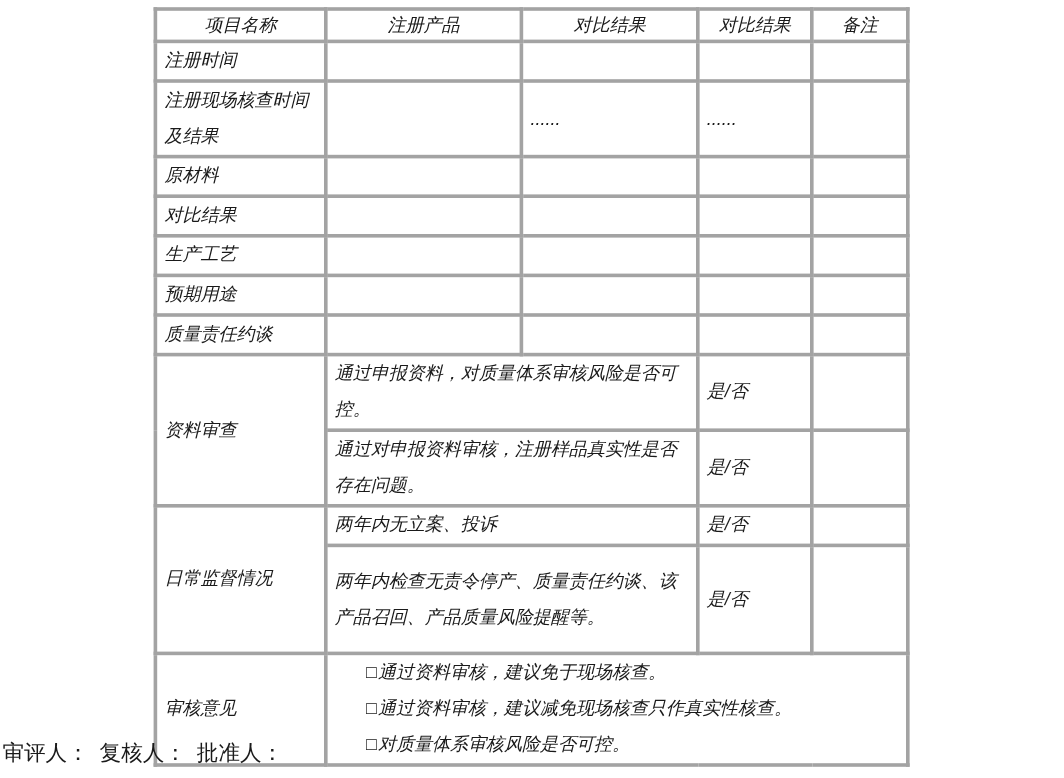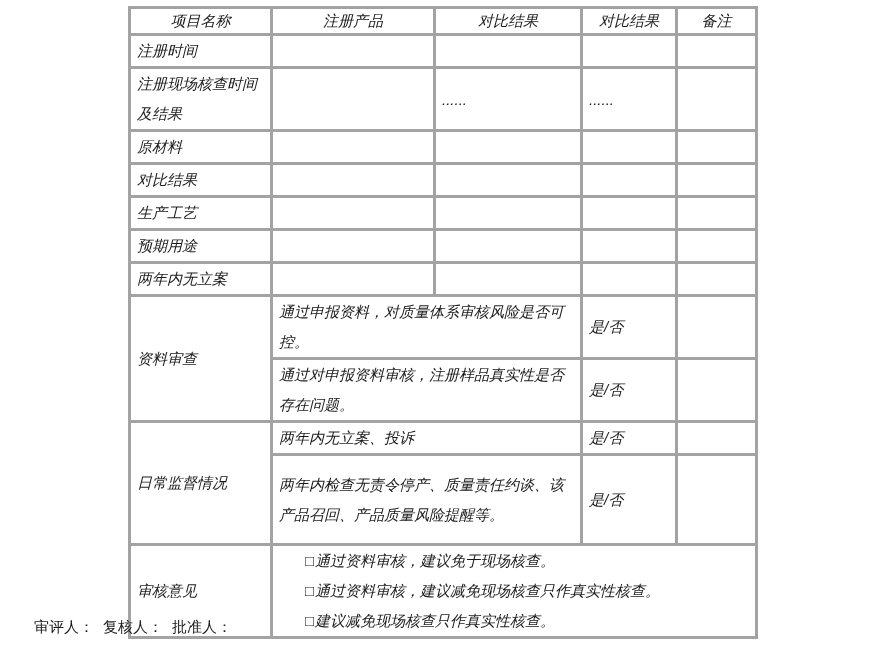--- a/index.html
+++ b/index.html
@@ -61,24 +61,23 @@
     line-height: 30px;
     padding-left: 32px;
   }
   .opt .box {
     margin-right: 1px;
   }
   .footer {
     position: absolute;
     left: 2px;
     top: 617px;
-    font-size: 15px;
+    font-size: 18px;
     line-height: 20px;
     white-space: nowrap;
-    margin-left: 32px;
   }
   .footer span {
     margin-right: 9px;
   }
 </style>
 </head>
 <body>
 
 <table class="doc-table">
   <colgroup>
@@ -134,21 +133,21 @@
       <td></td>
     </tr>
     <tr class="rh31">
       <td class="lbl">预期用途</td>
       <td></td>
       <td></td>
       <td></td>
       <td></td>
     </tr>
     <tr class="rh31">
-      <td class="lbl">两年内无立案</td>
+      <td class="lbl">质量责任约谈</td>
       <td></td>
       <td></td>
       <td></td>
       <td></td>
     </tr>
     <tr class="rh61">
       <td class="lbl" rowspan="2">资料审查</td>
       <td class="txt" colspan="2">通过申报资料，对质量体系审核风险是否可控。</td>
       <td class="res">是/否</td>
       <td></td>
@@ -167,21 +166,21 @@
     <tr class="rh90">
       <td class="txt" colspan="2">两年内检查无责令停产、质量责任约谈、该产品召回、产品质量风险提醒等。</td>
       <td class="res">是/否</td>
       <td></td>
     </tr>
     <tr class="rh91">
       <td class="lbl">审核意见</td>
       <td class="opinion" colspan="4">
         <div class="opt"><span class="box">□</span><span>通过资料审核，建议免于现场核查。</span></div>
         <div class="opt"><span class="box">□</span><span>通过资料审核，建议减免现场核查只作真实性核查。</span></div>
-        <div class="opt"><span class="box">□</span><span>建议减免现场核查只作真实性核查。</span></div>
+        <div class="opt"><span class="box">□</span><span>对质量体系审核风险是否可控。</span></div>
       </td>
     </tr>
   </tbody>
 </table>
 
 <div class="footer">
   <span>审评人：</span><span>复核人：</span><span>批准人：</span>
 </div>
 
 </body></html>

